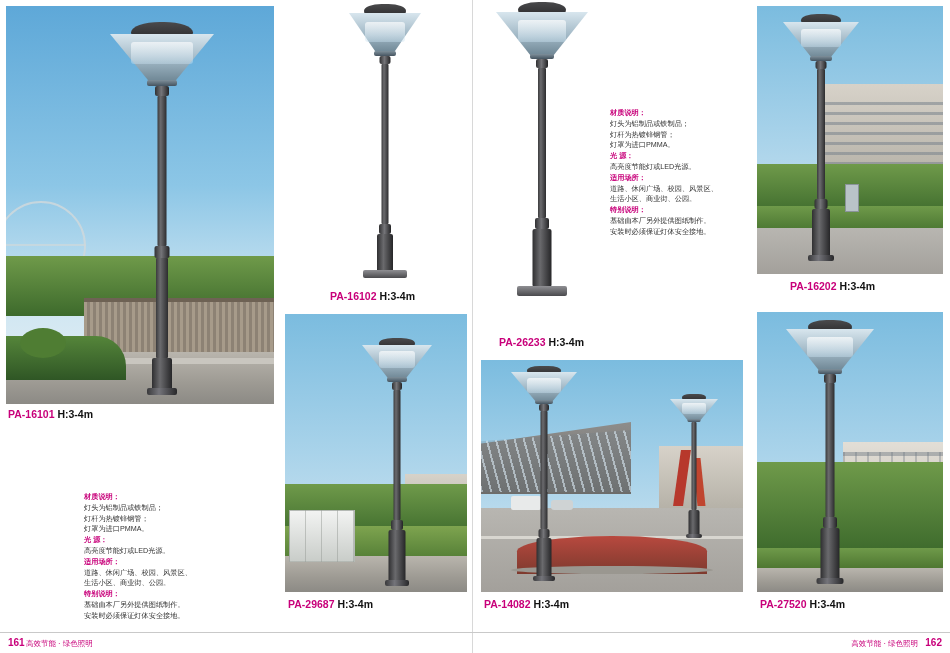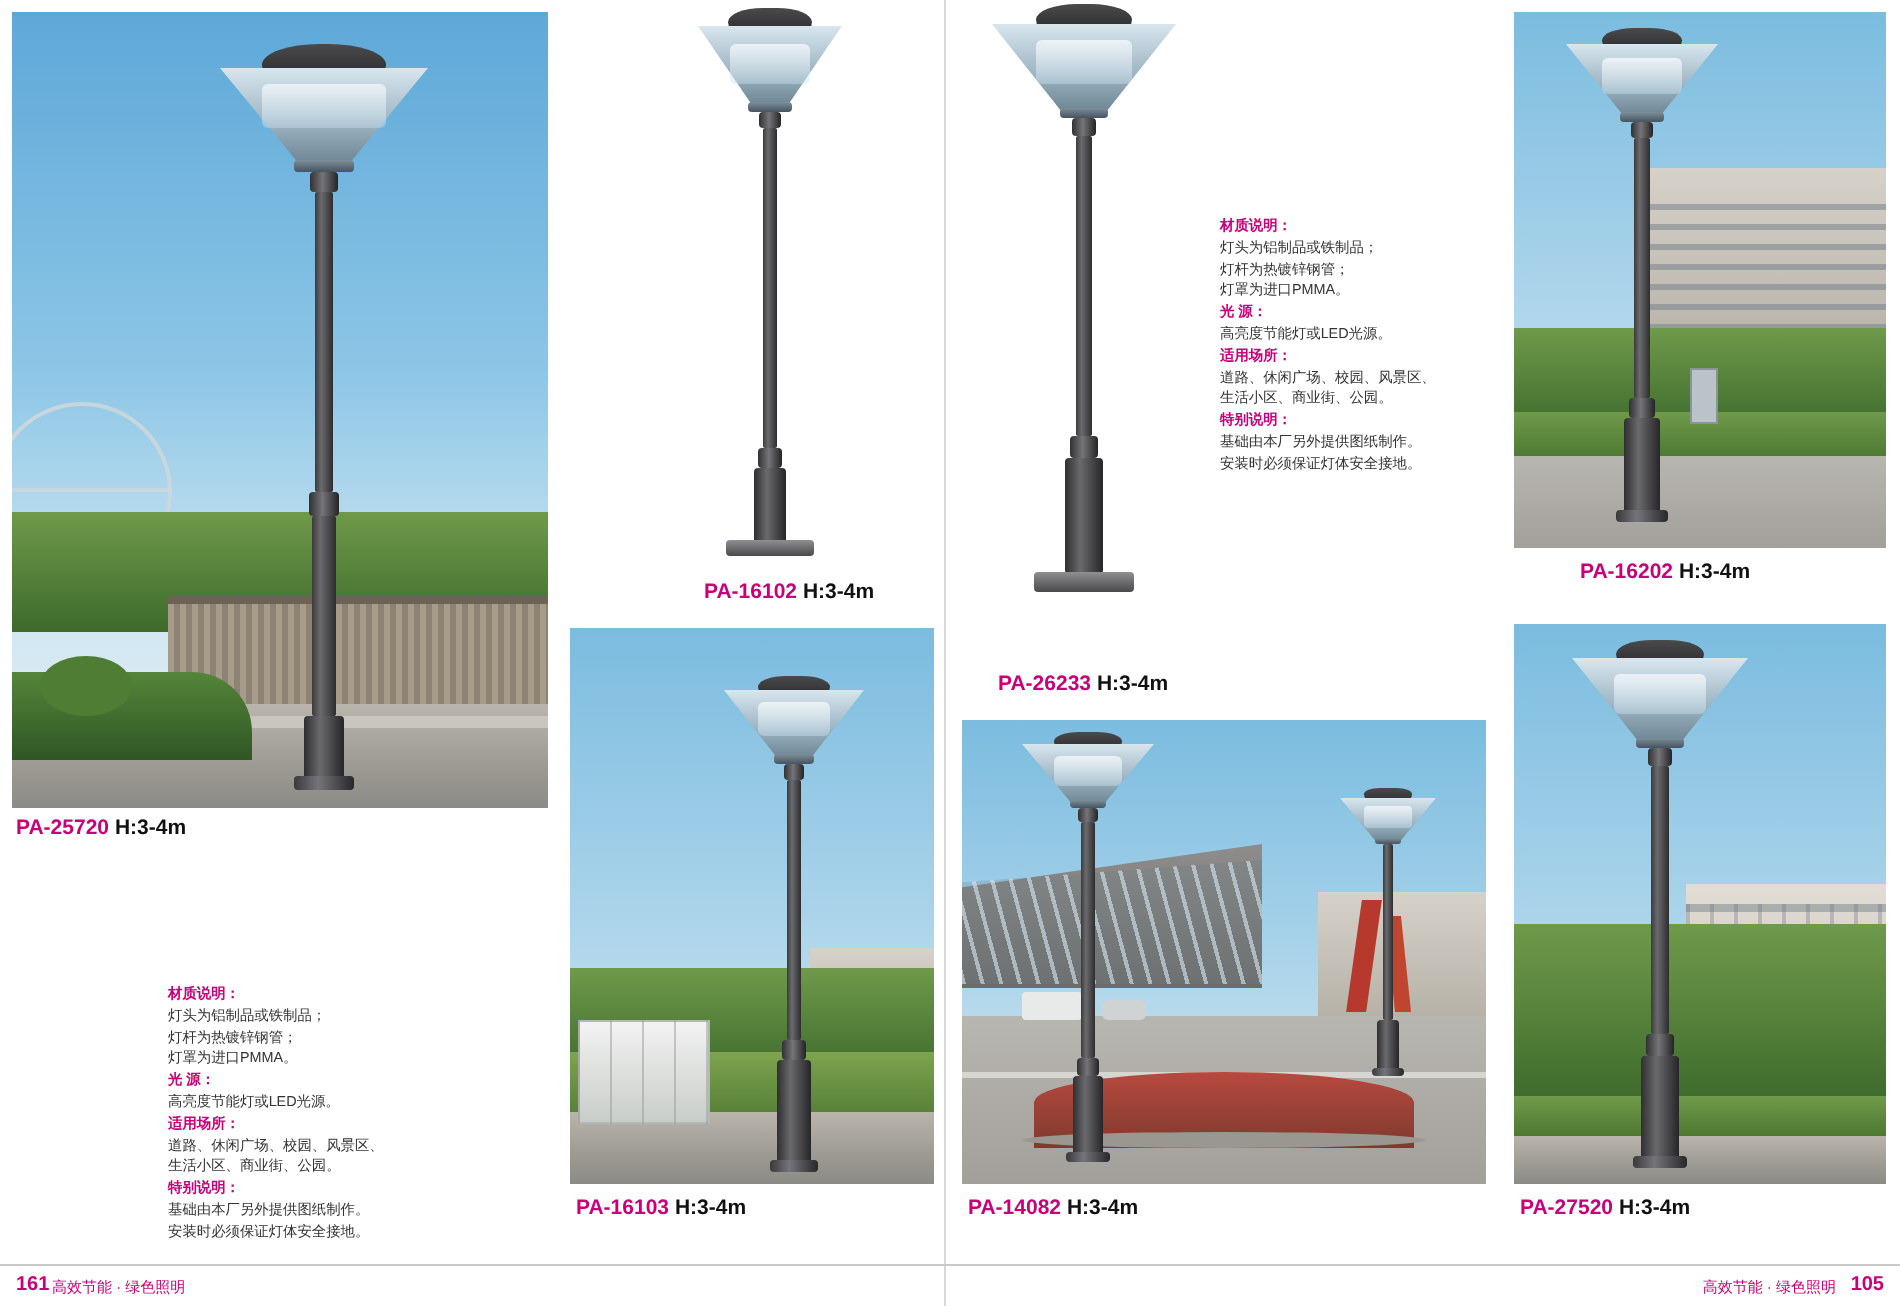--- a/index.html
+++ b/index.html
@@ -191,21 +191,21 @@
       <div class="head-rim" style="top:60px;width:30px;height:6px;"></div>
       <div class="collar" style="top:66px;width:14px;height:10px;"></div>
       <div class="pole" style="top:76px;width:9px;height:150px;"></div>
       <div class="collar" style="top:226px;width:15px;height:12px;"></div>
       <div class="pole" style="top:238px;width:12px;height:100px;"></div>
       <div class="base" style="top:338px;width:20px;height:32px;"></div>
       <div class="plinth" style="top:368px;width:30px;height:7px;border-radius:2px;"></div>
     </div>
   </div>
   <div class="caption" style="left:8px; top:408px;">
-    <span>PA-25720</span>
+    <span>PA-16101</span>
     <span class="h">H:3-4m</span>
   </div>
 
   <div class="spec" style="left:84px; top:492px;">
     <div class="ln hdr">材质说明：</div>
     <div class="ln">灯头为铝制品或铁制品；</div>
     <div class="ln">灯杆为热镀锌钢管；</div>
     <div class="ln">灯罩为进口PMMA。</div>
     <div class="ln hdr">光    源：</div>
     <div class="ln">高亮度节能灯或LED光源。</div>
@@ -223,21 +223,21 @@
       <div class="head-cone" style="top:9px;width:72px;height:40px;"></div>
       <div class="glass" style="top:18px;width:40px;height:20px;border-radius:3px;opacity:.8;"></div>
       <div class="head-rim" style="top:47px;width:22px;height:5px;"></div>
       <div class="collar" style="top:52px;width:11px;height:8px;"></div>
       <div class="pole" style="top:60px;width:7px;height:160px;"></div>
       <div class="collar" style="top:220px;width:12px;height:10px;"></div>
       <div class="base" style="top:230px;width:16px;height:38px;"></div>
       <div class="plinth" style="top:266px;width:44px;height:8px;border-radius:2px;background:linear-gradient(180deg,#8f8f93,#4a4a4d);"></div>
     </div>
   </div>
-  <div class="caption" style="left:352px; top:290px;">
+  <div class="caption" style="left:330px; top:290px;">
     <span>PA-16102</span>
     <span class="h">H:3-4m</span>
   </div>
 
   <div style="position:absolute; left:482px; top:2px; width:120px; height:305px; background:#ffffff;">
     <div class="lamp" style="left:5px; top:0px; width:110px; height:303px;">
       <div class="head-cap" style="top:0px;width:48px;height:13px;"></div>
       <div class="head-cone" style="top:10px;width:92px;height:44px;"></div>
       <div class="glass" style="top:18px;width:48px;height:22px;border-radius:3px;opacity:.8;"></div>
       <div class="head-rim" style="top:52px;width:24px;height:5px;"></div>
@@ -312,21 +312,21 @@
       <div class="glass" style="top:13px;width:36px;height:17px;border-radius:3px;opacity:.8;"></div>
       <div class="head-rim" style="top:39px;width:20px;height:5px;"></div>
       <div class="collar" style="top:44px;width:10px;height:8px;"></div>
       <div class="pole" style="top:52px;width:7px;height:130px;"></div>
       <div class="collar" style="top:182px;width:12px;height:10px;"></div>
       <div class="base" style="top:192px;width:17px;height:52px;"></div>
       <div class="plinth" style="top:242px;width:24px;height:6px;border-radius:2px;"></div>
     </div>
   </div>
   <div class="caption" style="left:288px; top:598px;">
-    <span>PA-16103</span>
+    <span>PA-29687</span>
     <span class="h">H:3-4m</span>
   </div>
 
   <div class="photo" style="left:481px; top:360px; width:262px; height:232px;">
     <div class="sky pale"></div>
     <div class="bldg-dark" style="left:0;top:62px;width:150px;height:72px;clip-path:polygon(0% 30%, 100% 0%, 100% 100%, 0% 100%);"></div>
     <div style="position:absolute;left:0;top:70px;width:150px;height:62px;background:repeating-linear-gradient(75deg, rgba(200,215,225,.7) 0px, rgba(200,215,225,.7) 2px, rgba(110,125,135,.25) 2px, rgba(110,125,135,.25) 9px);clip-path:polygon(0% 18%, 100% 0%, 100% 100%, 0% 100%);"></div>
     <div class="building" style="left:178px;top:86px;width:84px;height:62px;"></div>
     <div style="position:absolute;left:196px;top:90px;width:10px;height:56px;background:#b7382c;transform:skewX(-8deg);"></div>
     <div style="position:absolute;left:214px;top:98px;width:8px;height:48px;background:#c0452f;transform:skewX(6deg);"></div>
@@ -387,15 +387,15 @@
   </div>
   <div class="caption" style="left:760px; top:598px;">
     <span>PA-27520</span>
     <span class="h">H:3-4m</span>
   </div>
 
   <div class="footer-line"></div>
   <div class="folio" style="left:8px;">161</div>
   <div class="folio-text" style="left:26px;">高效节能 · 绿色照明</div>
   <div class="folio-text" style="right:32px;">高效节能 · 绿色照明</div>
-  <div class="folio" style="right:8px;">105</div>
+  <div class="folio" style="right:8px;">162</div>
 
 </div>
 
 </body></html>

